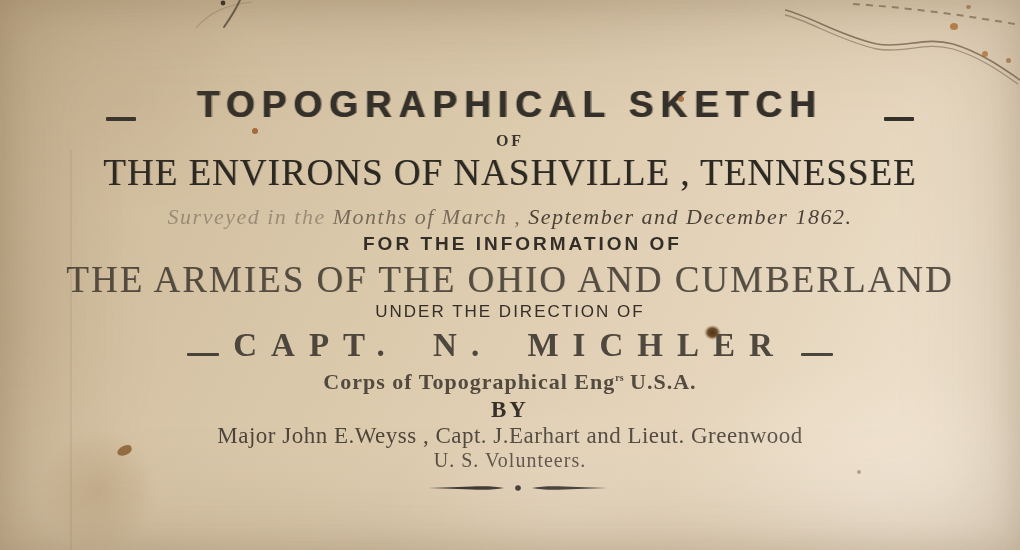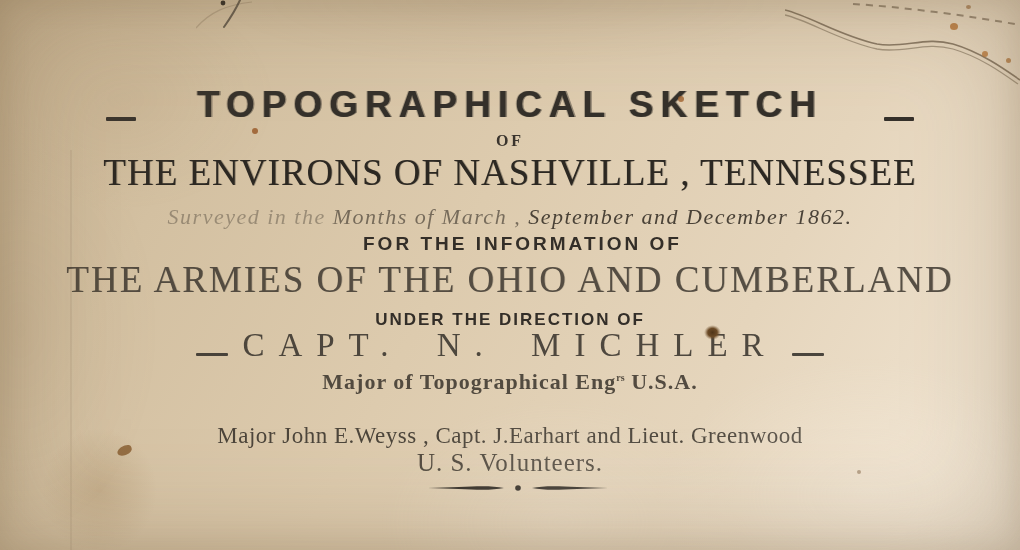--- a/index.html
+++ b/index.html
@@ -19,48 +19,48 @@
   #mottle{
     position:absolute;inset:0;pointer-events:none;opacity:.5;
     background:
       radial-gradient(220px 160px at 12% 18%, rgba(150,122,86,.18), transparent 70%),
       radial-gradient(300px 200px at 85% 90%, rgba(255,248,238,.45), transparent 70%),
       radial-gradient(260px 180px at 55% 95%, rgba(255,248,238,.35), transparent 70%),
       radial-gradient(200px 300px at 2% 60%, rgba(140,112,78,.16), transparent 70%),
       radial-gradient(400px 90px at 50% 0%, rgba(140,112,78,.14), transparent 75%);
   }
   .line{position:absolute;left:0;right:0;text-align:center;white-space:nowrap;color:#2f2a24;}
-  .flex{display:flex;justify-content:center;align-items:center;}
+  .flex{display:flex;justify-content:center;align-items:center;font-weight:bold;}
 
   #l1{top:84px;font-family:"Liberation Sans",sans-serif;font-weight:bold;
       font-size:37px;letter-spacing:7px;color:#35312b;
       text-shadow:1.3px .4px 0 rgba(53,49,43,.45), -1px -.3px 0 rgba(53,49,43,.3);gap:45px;}
   .low-dash{display:inline-block;width:30px;height:4px;background:#35312b;border-radius:1px;}
   #l1 .low-dash{transform:translateY(14px);margin:0 16px;}
 
   #l2{top:132px;font-size:16px;font-weight:bold;letter-spacing:3px;color:#3a342d;}
   #l3{top:150px;font-size:37px;letter-spacing:1px;color:#2c2822;transform:scaleY(1.04);
       text-shadow:.8px 0 0 rgba(44,40,34,.35);}
   #l4{top:204px;font-size:22px;font-style:italic;letter-spacing:1.5px;color:#3a332a;}
   #l4 .seg1{opacity:.38;}
   #l4 .seg2{opacity:.62;}
   #l4 .seg3{opacity:.9;}
   #l5{top:233px;font-family:"Liberation Sans",sans-serif;font-weight:bold;
       font-size:19px;letter-spacing:3px;color:#332e28;margin-left:25px;}
   #l6{top:257px;font-size:37px;letter-spacing:2px;color:#3d372f;opacity:.85;transform:scaleY(1.05);
       text-shadow:.7px 0 0 rgba(61,55,47,.3);}
-  #l7{top:310px;font-family:"Liberation Sans",sans-serif;font-weight:bold;
+  #l7{top:302px;font-family:"Liberation Sans",sans-serif;font-weight:normal;
       font-size:17px;letter-spacing:2px;color:#332e28;}
   #l8{top:327px;font-size:33px;letter-spacing:14px;word-spacing:12px;color:#3a352e;opacity:.88;}
   #l8 .low-dash{transform:translateY(9px);margin:0 14px;width:32px;height:3.5px;}
   #l9{top:369px;font-size:22px;font-weight:bold;letter-spacing:1px;color:#3a342c;opacity:.85;}
   #l9 sup{font-size:10px;vertical-align:8px;letter-spacing:0;}
   #l10{top:397px;font-size:23px;font-weight:bold;letter-spacing:3px;color:#342f28;}
   #l11{top:423px;font-size:23px;letter-spacing:.5px;color:#3a342c;opacity:.88;}
-  #l12{top:449px;font-size:25px;letter-spacing:1px;color:#3a342c;opacity:.85;}
+  #l12{top:449px;font-size:20px;letter-spacing:1px;color:#3a342c;opacity:.85;}
 
   .deco{position:absolute;pointer-events:none;}
   .stain{position:absolute;border-radius:50%;pointer-events:none;}
 </style>
 </head>
 <body>
 
 <div id="stage">
 
   <svg class="deco" style="left:196px;top:0;width:70px;height:32px;" viewBox="0 0 70 32">
@@ -94,22 +94,23 @@
   <div class="line" id="l6">THE ARMIES OF THE OHIO AND CUMBERLAND</div>
 
   <div class="line" id="l7">UNDER THE DIRECTION OF</div>
 
   <div class="line flex" id="l8">
     <span class="low-dash"></span>
     <span>CAPT. N. MICHLER</span>
     <span class="low-dash"></span>
   </div>
 
-  <div class="line" id="l9"><span>Major of Topographical Eng</span><sup>rs</sup><span> U.S.A.</span></div>
+  <div class="line" id="l9"><span>Corps of Topographical Eng</span><sup>rs</sup><span> U.S.A.</span></div>
 
+  <div class="line" id="l10">BY</div>
 
   <div class="line" id="l11">Major John E.Weyss , Capt. J.Earhart and Lieut. Greenwood</div>
 
   <div class="line" id="l12">U. S. Volunteers.</div>
 
   <svg class="deco" style="left:428px;top:482px;width:180px;height:12px;" viewBox="0 0 180 12">
     <path d="M0,6 C38,5 60,2.6 76,6 C60,9.4 38,7 0,6 Z" fill="#2f2a24"></path>
     <circle cx="90" cy="6" r="2.8" fill="#2f2a24"></circle>
     <path d="M180,6 C142,5 120,2.6 104,6 C120,9.4 142,7 180,6 Z" fill="#2f2a24"></path>
   </svg>

